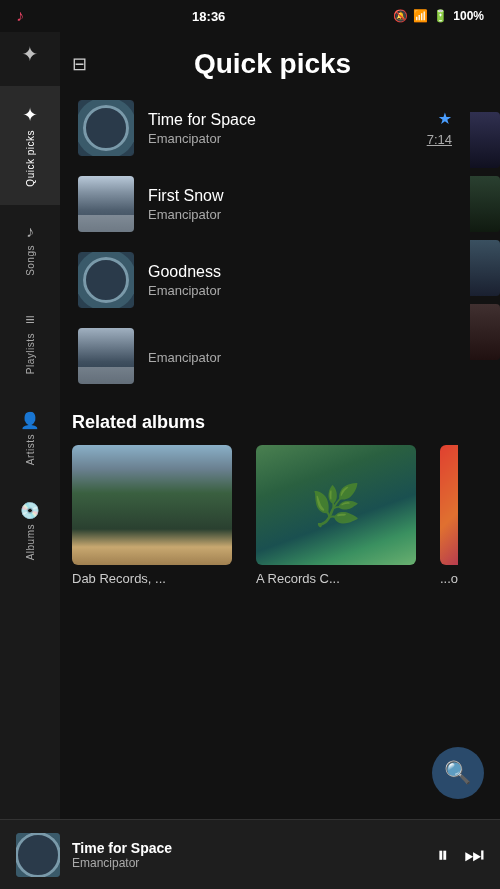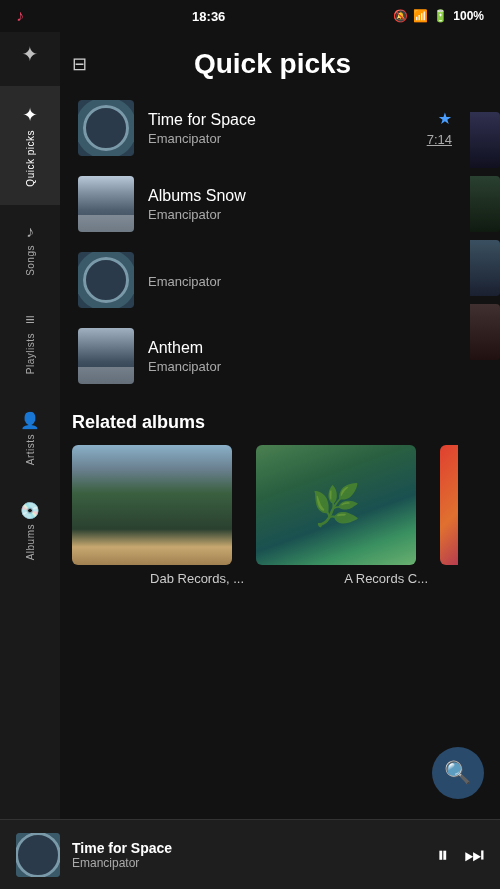--- a/index.html
+++ b/index.html
@@ -178,21 +178,20 @@
     .albums-row {
       display: flex;
       gap: 12px;
       overflow-x: auto;
     }
     .albums-row::-webkit-scrollbar { display: none; }
     .album-card {
       width: 172px;
       flex-shrink: 0;
       cursor: pointer;
-      text-align: right;
     }
     .album-thumb {
       width: 160px;
       height: 120px;
       border-radius: 6px;
       overflow: hidden;
       margin-bottom: 6px;
     }
     .album-label {
       font-size: 13px;
@@ -418,42 +417,42 @@
           <span class="track-star">★</span>
           <span class="track-duration">7:14</span>
         </div>
       </div>
 
       <div class="track-item">
         <div class="track-thumb">
           <div class="snow-art"></div>
         </div>
         <div class="track-info">
-          <div class="track-title">Albums Snow</div>
+          <div class="track-title">First Snow</div>
           <div class="track-artist">Emancipator</div>
         </div>
         <div class="track-meta"></div>
       </div>
 
       <div class="track-item">
         <div class="track-thumb">
           <div class="spiral-art"></div>
         </div>
         <div class="track-info">
+          <div class="track-title">Goodness</div>
           <div class="track-artist">Emancipator</div>
         </div>
         <div class="track-meta"></div>
       </div>
 
       <div class="track-item">
         <div class="track-thumb">
           <div class="snow-art" style="background: linear-gradient(180deg, #a0b0c0 0%, #708090 30%, #405060 60%, #203040 100%);"></div>
         </div>
         <div class="track-info">
-          <div class="track-title">Anthem</div>
           <div class="track-artist">Emancipator</div>
         </div>
         <div class="track-meta"></div>
       </div>
 
     </div>
 
     <div>
       <div class="section-title">Related albums</div>
       <div class="albums-row">

